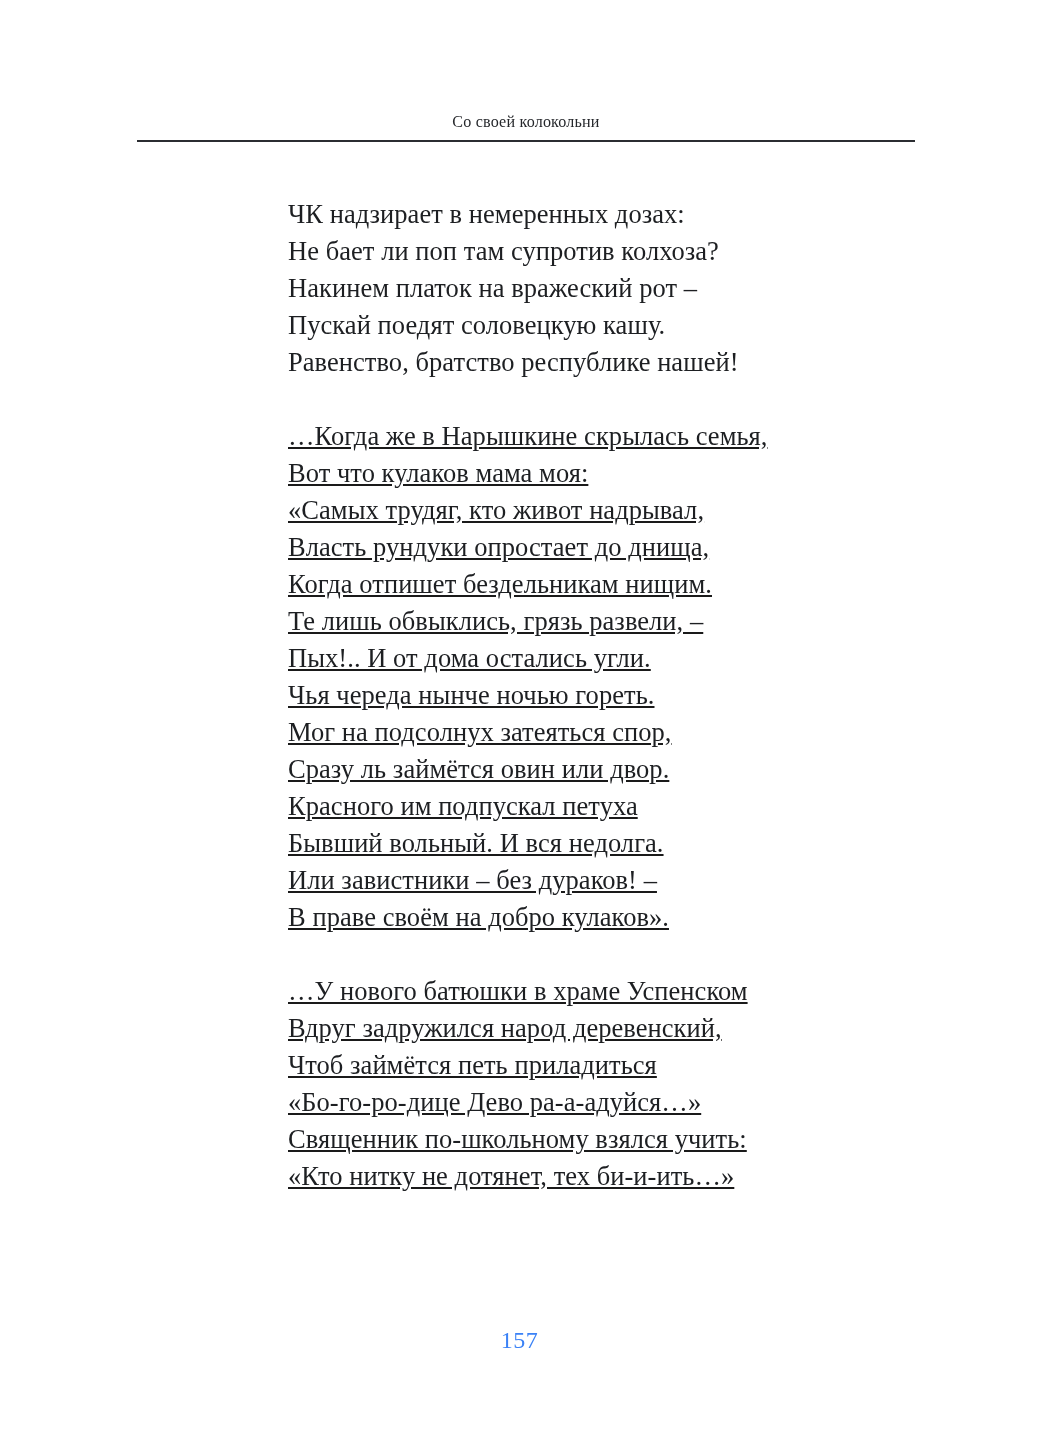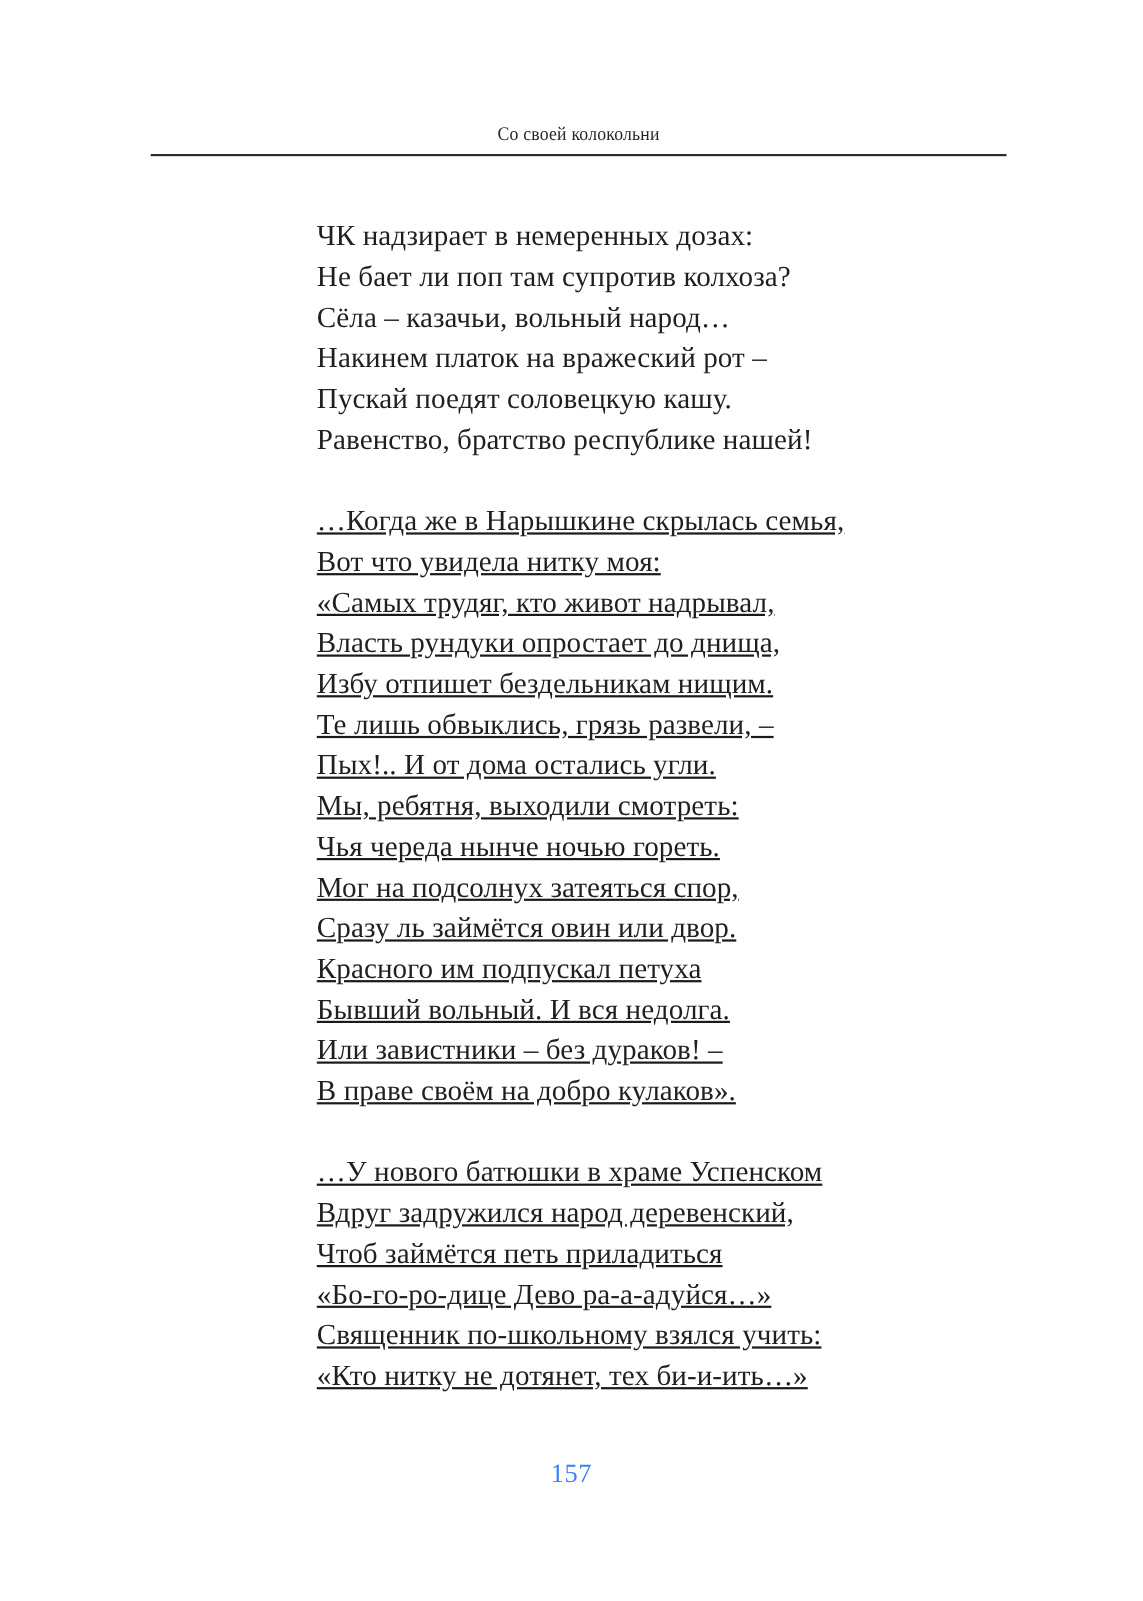--- a/index.html
+++ b/index.html
@@ -89,35 +89,33 @@
   <div class="header-area">
     <div class="header-title">Со своей колокольни</div>
     <div class="header-rule"></div>
   </div>
 
   <div class="text-column">
 
     <div class="stanza">
       <div class="verse-line">ЧК надзирает в немеренных дозах:</div>
       <div class="verse-line">Не бает ли поп там супротив колхоза?</div>
-      <div class="verse-line">Сёла – казачьи, вольный народ…</div>
       <div class="verse-line">Накинем платок на вражеский рот –</div>
       <div class="verse-line">Пускай поедят соловецкую кашу.</div>
       <div class="verse-line">Равенство, братство республике нашей!</div>
     </div>
 
     <div class="stanza">
       <div class="verse-line">…Когда же в Нарышкине скрылась семья,</div>
-      <div class="verse-line">Вот что увидела нитку моя:</div>
+      <div class="verse-line">Вот что кулаков мама моя:</div>
       <div class="verse-line">«Самых трудяг, кто живот надрывал,</div>
       <div class="verse-line">Власть рундуки опростает до днища,</div>
-      <div class="verse-line">Избу отпишет бездельникам нищим.</div>
+      <div class="verse-line">Когда отпишет бездельникам нищим.</div>
       <div class="verse-line">Те лишь обвыклись, грязь развели, –</div>
       <div class="verse-line">Пых!.. И от дома остались угли.</div>
-      <div class="verse-line">Мы, ребятня, выходили смотреть:</div>
       <div class="verse-line">Чья череда нынче ночью гореть.</div>
       <div class="verse-line">Мог на подсолнух затеяться спор,</div>
       <div class="verse-line">Сразу ль займётся овин или двор.</div>
       <div class="verse-line">Красного им подпускал петуха</div>
       <div class="verse-line">Бывший вольный. И вся недолга.</div>
       <div class="verse-line">Или завистники – без дураков! –</div>
       <div class="verse-line">В праве своём на добро кулаков».</div>
     </div>
 
     <div class="stanza">

